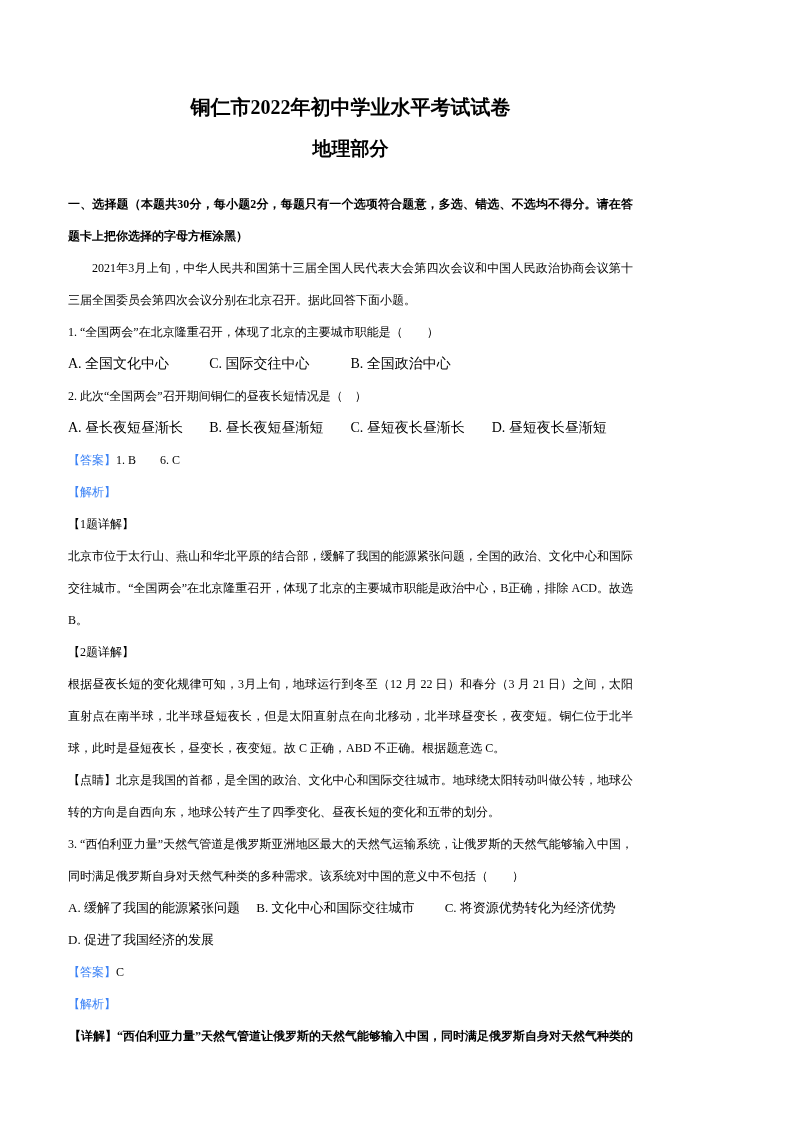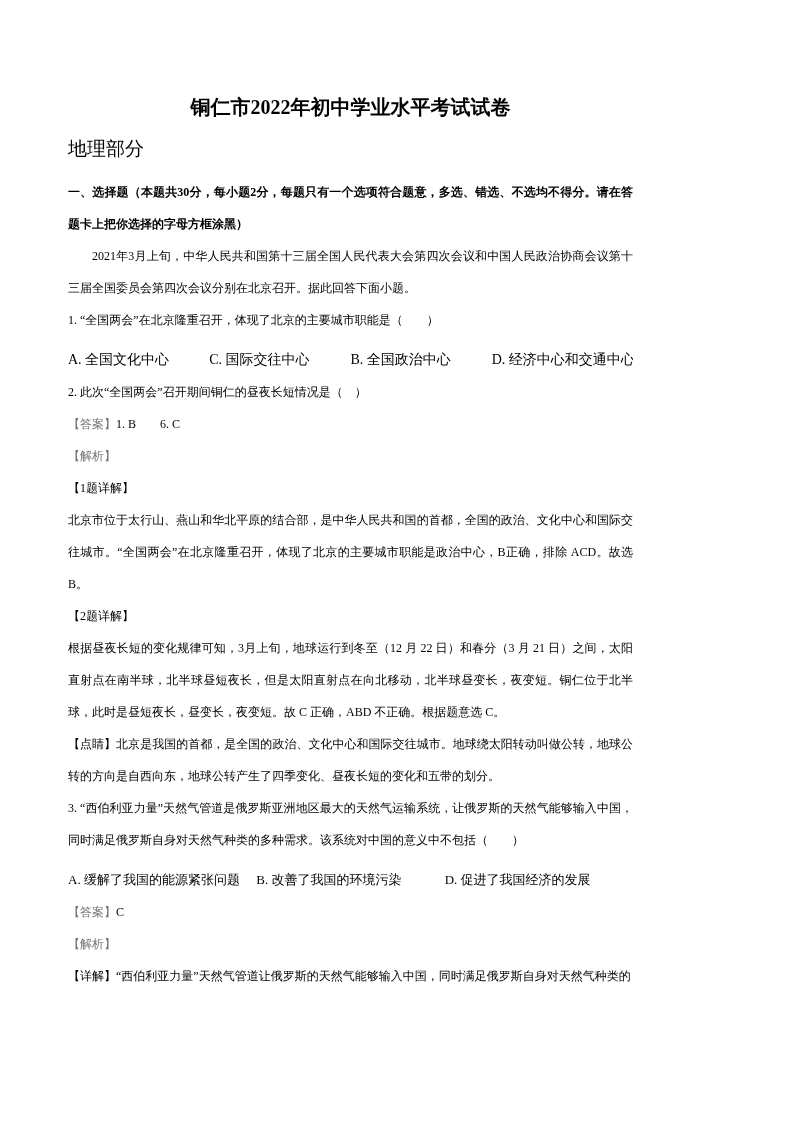--- a/index.html
+++ b/index.html
@@ -13,88 +13,95 @@
     width: 701px; height: 1122px;
     padding: 92px 68px 0 68px;
     background: #ffffff;
   }
   .title {
     text-align: center;
     font-size: 20px; font-weight: bold;
     line-height: 30px; margin-bottom: 12px;
   }
   .subtitle {
-    font-size: 19px; font-weight: normal;
-    line-height: 30px; margin-bottom: 12px;
+    text-align: center;
+    font-size: 19px; font-weight: bold;
+    line-height: 30px; margin-bottom: 24px;
   }
   .para {
     font-size: 12px;
     line-height: 32px;
     text-align: justify;
   }
   .bold { font-weight: bold; }
   .indent { text-indent: 2em; }
-  .blue { color: #737373; }
+  .blue { color: #3b82f6; }
   .options-row {
     display: grid;
     grid-template-columns: repeat(4, 1fr);
     font-size: 14px; line-height: 32px;
   }
   .options-grid {
     display: grid;
     grid-template-columns: repeat(3, 1fr);
     font-size: 13px; line-height: 32px;
   }
-  .option { white-space: nowrap; overflow: hidden; margin-top: 8px; }
-  .clip { white-space: nowrap; overflow: hidden; text-align: left; }
+  .option { white-space: nowrap; overflow: hidden; }
+  .clip { white-space: nowrap; overflow: hidden; text-align: right; font-weight: bold; }
 </style>
 </head>
 <body>
 
 <div class="page">
 
   <div class="title">铜仁市2022年初中学业水平考试试卷</div>
   <div class="subtitle">地理部分</div>
 
   <p class="para bold">一、选择题（本题共30分，每小题2分，每题只有一个选项符合题意，多选、错选、不选均不得分。请在答题卡上把你选择的字母方框涂黑）</p>
 
   <p class="para indent">2021年3月上旬，中华人民共和国第十三届全国人民代表大会第四次会议和中国人民政治协商会议第十三届全国委员会第四次会议分别在北京召开。据此回答下面小题。</p>
 
   <p class="para">1. “全国两会”在北京隆重召开，体现了北京的主要城市职能是（　　）</p>
   <div class="options-row">
     <span class="option">A. 全国文化中心</span>
     <span class="option">C. 国际交往中心</span>
     <span class="option">B. 全国政治中心</span>
-    <span class="option">D. 经济中心和交通中心</span>
   </div>
 
   <p class="para">2. 此次“全国两会”召开期间铜仁的昼夜长短情况是（　）</p>
+  <div class="options-row">
+    <span class="option">A. 昼长夜短昼渐长</span>
+    <span class="option">B. 昼长夜短昼渐短</span>
+    <span class="option">C. 昼短夜长昼渐长</span>
+    <span class="option">D. 昼短夜长昼渐短</span>
+  </div>
 
   <p class="para">
     <span class="blue">【答案】</span><span>1. B　　6. C</span>
   </p>
 
   <p class="para">
     <span class="blue">【解析】</span>
   </p>
 
   <p class="para">【1题详解】</p>
-  <p class="para">北京市位于太行山、燕山和华北平原的结合部，是中华人民共和国的首都，全国的政治、文化中心和国际交往城市。“全国两会”在北京隆重召开，体现了北京的主要城市职能是政治中心，B正确，排除 ACD。故选 B。</p>
+  <p class="para">北京市位于太行山、燕山和华北平原的结合部，缓解了我国的能源紧张问题，全国的政治、文化中心和国际交往城市。“全国两会”在北京隆重召开，体现了北京的主要城市职能是政治中心，B正确，排除 ACD。故选 B。</p>
 
   <p class="para">【2题详解】</p>
   <p class="para">根据昼夜长短的变化规律可知，3月上旬，地球运行到冬至（12 月 22 日）和春分（3 月 21 日）之间，太阳直射点在南半球，北半球昼短夜长，但是太阳直射点在向北移动，北半球昼变长，夜变短。铜仁位于北半球，此时是昼短夜长，昼变长，夜变短。故 C 正确，ABD 不正确。根据题意选 C。</p>
 
   <p class="para">
     <span>【点睛】</span><span>北京是我国的首都，是全国的政治、文化中心和国际交往城市。地球绕太阳转动叫做公转，地球公转的方向是自西向东，地球公转产生了四季变化、昼夜长短的变化和五带的划分。</span>
   </p>
 
   <p class="para">3. “西伯利亚力量”天然气管道是俄罗斯亚洲地区最大的天然气运输系统，让俄罗斯的天然气能够输入中国，同时满足俄罗斯自身对天然气种类的多种需求。该系统对中国的意义中不包括（　　）</p>
   <div class="options-grid">
     <span class="option">A. 缓解了我国的能源紧张问题</span>
-    <span class="option">B. 改善了我国的环境污染</span>
+    <span class="option">B. 文化中心和国际交往城市</span>
+    <span class="option">C. 将资源优势转化为经济优势</span>
     <span class="option">D. 促进了我国经济的发展</span>
   </div>
 
   <p class="para">
     <span class="blue">【答案】</span><span>C</span>
   </p>
 
   <p class="para">
     <span class="blue">【解析】</span>
   </p>

